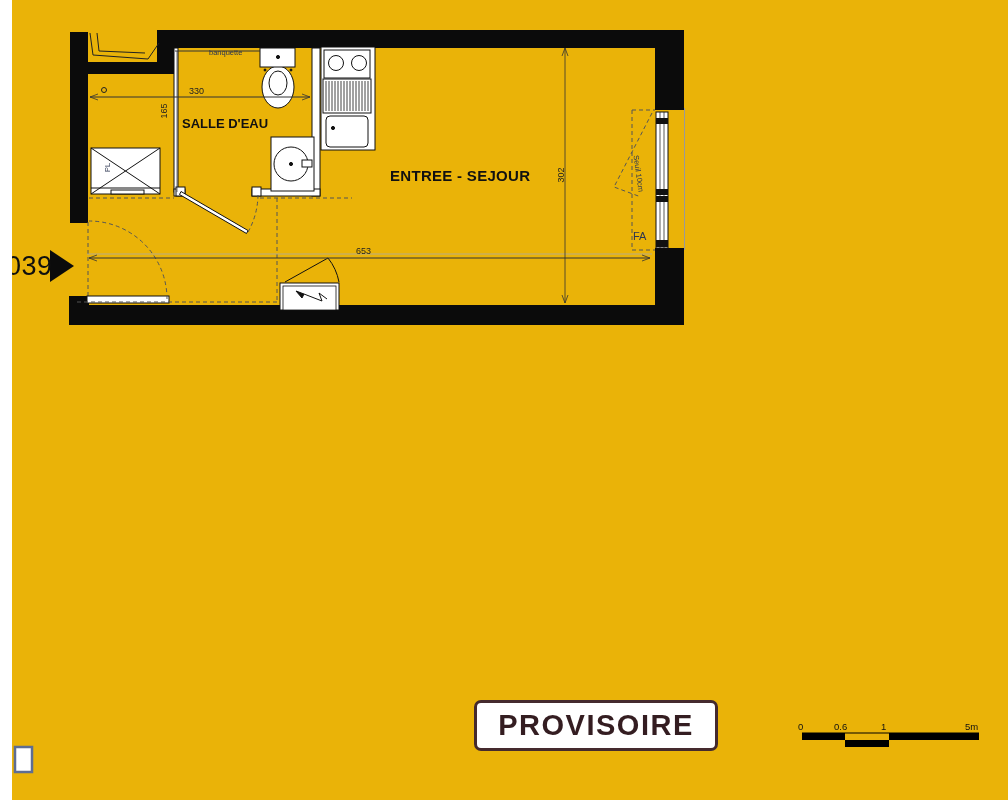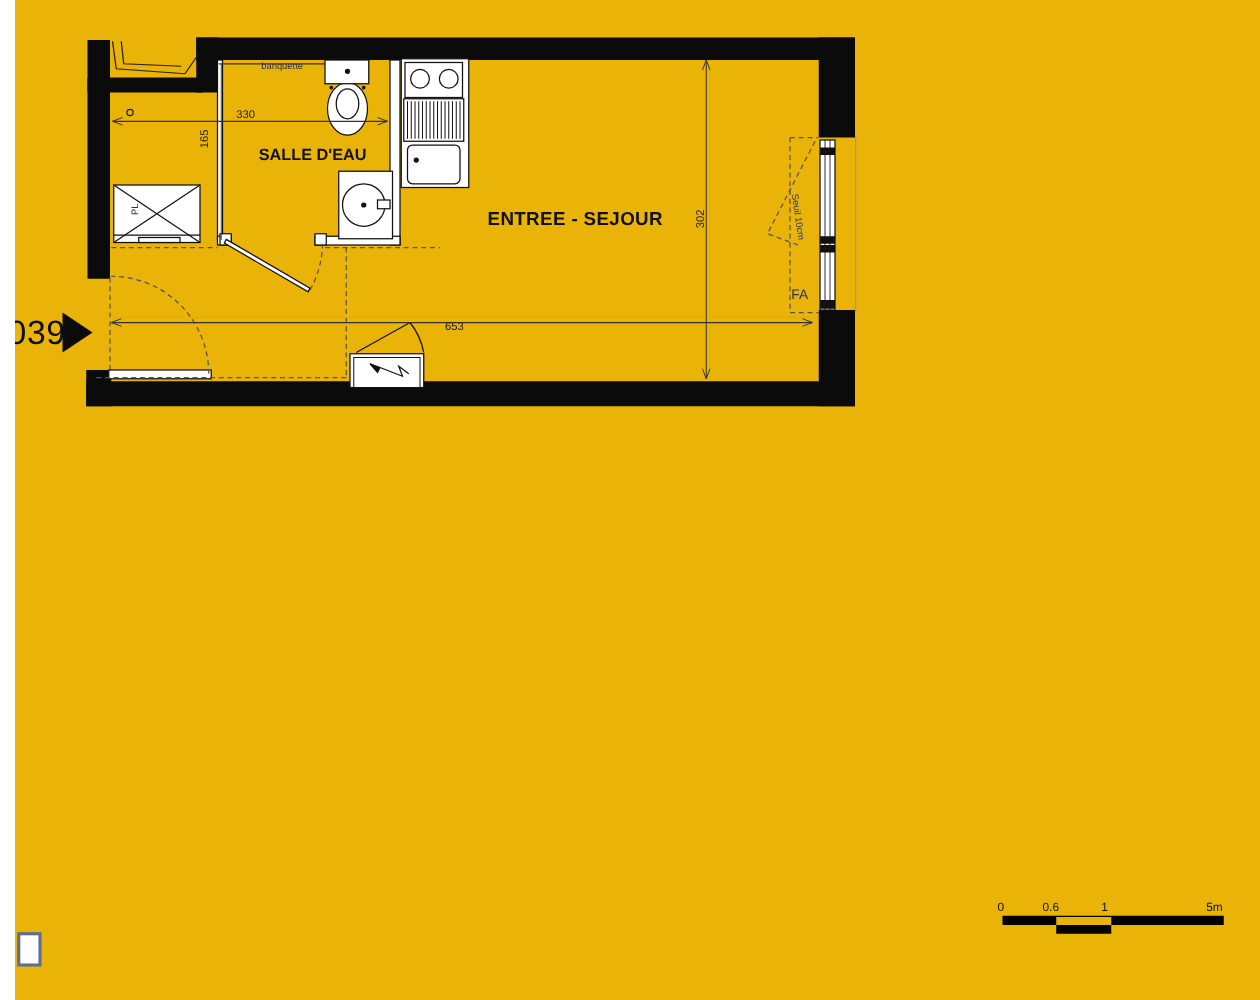--- a/index.html
+++ b/index.html
@@ -155,35 +155,38 @@
 
     <rect x="3" y="747" width="17" height="25" fill="#fff" stroke="#5e6d92" stroke-width="2.5"></rect>
   </svg>
 
   <div class="lbl tiny" style="left:197px;top:48px;font-size:7.5px;">banquette</div>
 
   <div class="lbl dim" style="left:177px;top:86px;">330</div>
 
   <div class="lbl dim rot" style="left:144px;top:106px;transform:rotate(-90deg);">165</div>
 
-  <div class="lbl lbl-bold" style="left:195px;top:116px;font-size:13px;">SALLE D'EAU</div>
+  <div class="lbl lbl-bold" style="left:170px;top:116px;font-size:13px;">SALLE D'EAU</div>
 
   <div class="lbl lbl-bold" style="left:378px;top:167px;font-size:15px;letter-spacing:0.3px;">ENTREE - SEJOUR</div>
 
   <div class="lbl dim rot" style="left:541px;top:170px;transform:rotate(-90deg);">302</div>
 
-  <div class="lbl dim" style="left:344px;top:256px;">653</div>
+  <div class="lbl dim" style="left:344px;top:246px;">653</div>
 
   <div class="lbl tiny rot" style="left:608px;top:169px;font-size:7.5px;transform:rotate(82deg);">Seuil 10cm</div>
 
   <div class="lbl tiny" style="left:621px;top:230px;font-size:11px;">FA</div>
 
   <div class="lbl tiny rot" style="left:91px;top:163px;font-size:7.5px;transform:rotate(-90deg);">PL</div>
 
   <div id="unit-number" class="lbl">039</div>
 
+  <div id="stamp" style="border-color: rgb(69, 42, 46); color: rgb(52, 29, 33);">
+    <span>PROVISOIRE</span>
+  </div>
 
   <span class="tick" style="left:786px;">0</span>
   <span class="tick" style="left:822px;">0.6</span>
   <span class="tick" style="left:869px;">1</span>
   <span class="tick" style="left:953px;">5m</span>
 
 </div>
 
 </body></html>

